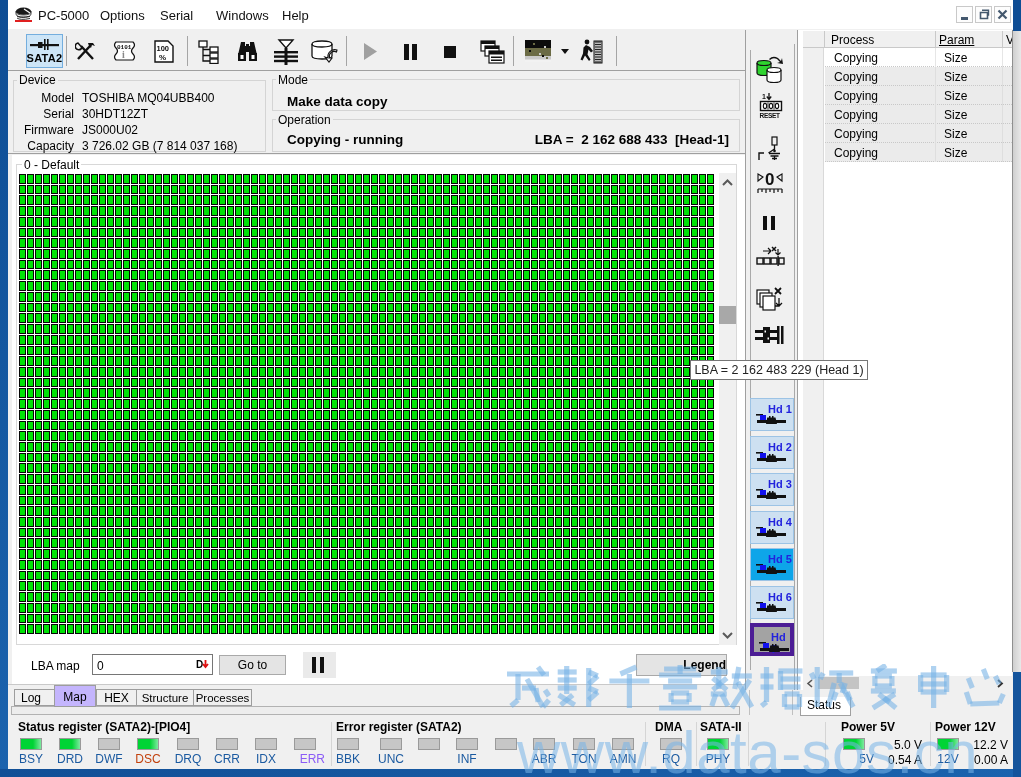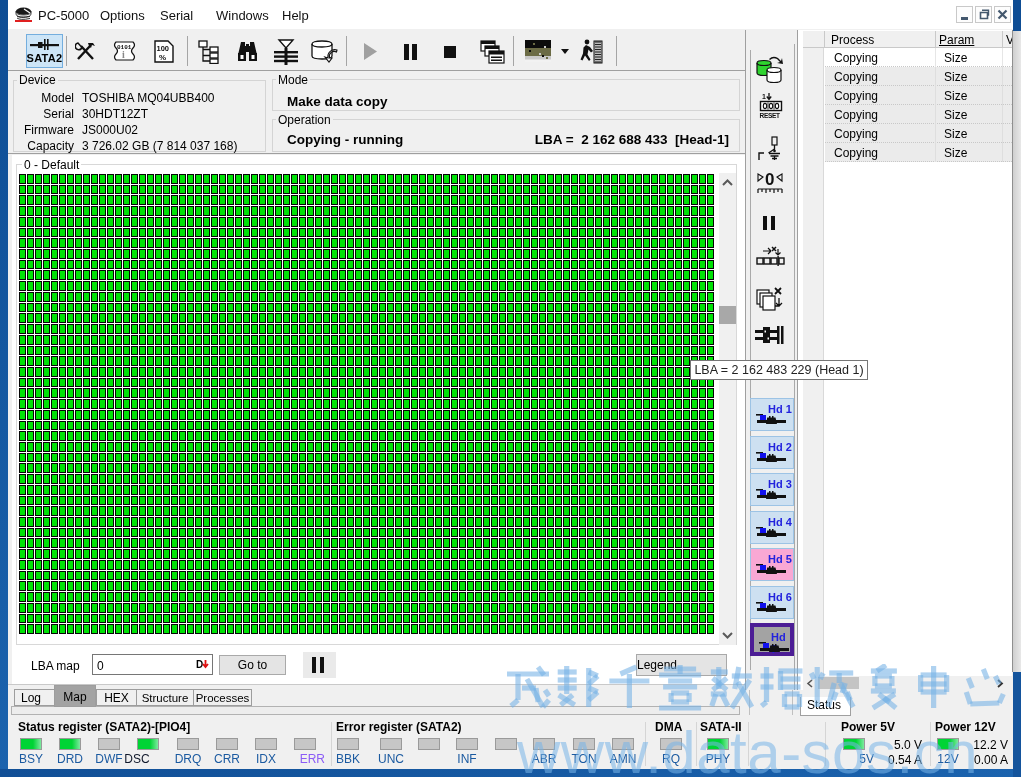--- a/index.html
+++ b/index.html
@@ -300,28 +300,28 @@
 <div class="abs" style="left:195px;top:657px;width:15px;height:15px;">
 <svg width="15" height="15" viewBox="0 0 15 15">
       <text x="1" y="11" font-size="10" font-weight="bold" fill="#000" font-family="Liberation Sans">D</text>
       <path d="M10.5 3 L10.5 9 M8 7 L10.5 10 L13 7" stroke="#dd1111" stroke-width="1.8" fill="none"></path>
     </svg>
 </div>
 <div class="abs" style="left:219px;top:655px;width:67px;height:20px;background:#e4e4e4;border:1px solid #a9a9a9;font-size:12px;text-align:center;line-height:18px;">Go to</div>
 <div class="abs" style="left:303px;top:652px;width:33px;height:26px;background:#eaeaea;"></div>
 <div class="abs" style="left:312px;top:657px;width:4px;height:16px;background:#111;"></div>
 <div class="abs" style="left:320px;top:657px;width:4px;height:16px;background:#111;"></div>
-<div class="abs" style="left:636px;top:654px;width:91px;height:22px;background:#e4e4e4;border:1px solid #a9a9a9;font-size:12px;text-align:left;line-height:20px;">Legend</div>
+<div class="abs" style="left:636px;top:654px;width:91px;height:22px;background:#e4e4e4;border:1px solid #a9a9a9;font-size:12px;text-align:right;line-height:20px;font-weight:bold;">Legend</div>
 
 <div class="abs" style="left:8px;top:684px;width:738px;height:1px;background:#c9c9c9;"></div>
 <div class="abs" style="left:14px;top:689px;width:40px;height:17px;border:1px solid #9d9d9d;border-right:none;background:#f0f0f0;font-size:12px;padding-left:6px;line-height:16px;">Log</div>
 <div class="abs" style="left:96px;top:689px;width:41px;height:17px;border:1px solid #9d9d9d;background:#f0f0f0;font-size:12px;text-align:center;line-height:16px;">HEX</div>
 <div class="abs" style="left:137px;top:689px;width:57px;height:17px;border:1px solid #9d9d9d;border-left:none;background:#f0f0f0;font-size:11.5px;text-align:center;line-height:16px;">Structure</div>
 <div class="abs" style="left:194px;top:689px;width:58px;height:17px;border:1px solid #9d9d9d;border-left:none;background:#f0f0f0;font-size:11.5px;text-align:center;line-height:16px;">Processes</div>
-<div class="abs" style="left:54px;top:685px;width:42px;height:22px;border:1px solid #9d9d9d;background:#a3a3a3;font-size:12px;text-align:center;line-height:22px;z-index:5;">Map</div>
+<div class="abs" style="left:54px;top:685px;width:42px;height:22px;border:1px solid #9d9d9d;background:#c4b5fd;font-size:12px;text-align:center;line-height:22px;z-index:5;">Map</div>
 
 <div class="abs" style="left:8px;top:706px;width:1005px;height:63px;background:#f0f0f0;"></div>
 <div class="abs" style="left:11px;top:706px;width:729px;height:9px;background:#ededed;border:1px solid #b2b2b2;"></div>
 <div class="abs" style="left:749px;top:690px;width:1px;height:25px;background:#c0c0c0;"></div>
 <div class="abs" style="left:792px;top:690px;width:1px;height:25px;background:#c0c0c0;"></div>
 
 <div class="abs" style="left:800px;top:697px;width:51px;height:19px;background:#fff;border:1px solid #a0a0a0;border-top:none;font-size:12px;padding-left:6px;line-height:17px;">Status</div>
 
 <div class="abs b" style="left:18px;top:720px;font-size:12px;">Status register (SATA2)-[PIO4]</div>
 <div class="abs b" style="left:336px;top:720px;font-size:12px;">Error register (SATA2)</div>
@@ -337,21 +337,21 @@
 <div class="abs" style="left:825px;top:722px;width:1px;height:44px;background:#d5d5d5;"></div>
 <div class="abs" style="left:930px;top:722px;width:1px;height:44px;background:#d5d5d5;"></div>
 
 <div class="abs" style="left:20px;top:738px;width:22px;height:12px;border:1px solid #9a9a9a;background:linear-gradient(90deg,#00d435 60%,#7ee9a0);"></div>
 <div class="abs" style="left:11px;top:752px;width:40px;text-align:center;font-size:12px;color:#1b5aa0;">BSY</div>
 <div class="abs" style="left:59px;top:738px;width:22px;height:12px;border:1px solid #9a9a9a;background:linear-gradient(90deg,#00d435 60%,#7ee9a0);"></div>
 <div class="abs" style="left:50px;top:752px;width:40px;text-align:center;font-size:12px;color:#1b5aa0;">DRD</div>
 <div class="abs" style="left:98px;top:738px;width:22px;height:12px;border:1px solid #9a9a9a;background:#c6c6c6;"></div>
 <div class="abs" style="left:89px;top:752px;width:40px;text-align:center;font-size:12px;color:#1b5aa0;">DWF</div>
 <div class="abs" style="left:137px;top:738px;width:22px;height:12px;border:1px solid #9a9a9a;background:linear-gradient(90deg,#00d435 60%,#7ee9a0);"></div>
-<div class="abs" style="left:117px;top:752px;width:40px;text-align:center;font-size:12px;color:#0f172a;">DSC</div>
+<div class="abs" style="left:128px;top:752px;width:40px;text-align:center;font-size:12px;color:#c2410c;">DSC</div>
 <div class="abs" style="left:177px;top:738px;width:22px;height:12px;border:1px solid #9a9a9a;background:#c6c6c6;"></div>
 <div class="abs" style="left:168px;top:752px;width:40px;text-align:center;font-size:12px;color:#1b5aa0;">DRQ</div>
 <div class="abs" style="left:216px;top:738px;width:22px;height:12px;border:1px solid #9a9a9a;background:#c6c6c6;"></div>
 <div class="abs" style="left:207px;top:752px;width:40px;text-align:center;font-size:12px;color:#1b5aa0;">CRR</div>
 <div class="abs" style="left:255px;top:738px;width:22px;height:12px;border:1px solid #9a9a9a;background:#c6c6c6;"></div>
 <div class="abs" style="left:246px;top:752px;width:40px;text-align:center;font-size:12px;color:#1b5aa0;">IDX</div>
 <div class="abs" style="left:294px;top:738px;width:22px;height:12px;border:1px solid #9a9a9a;background:#c6c6c6;"></div>
 <div class="abs" style="left:285px;top:752px;width:40px;text-align:right;font-size:12px;color:#8b5cf6;">ERR</div>
 <div class="abs" style="left:337px;top:738px;width:22px;height:12px;border:1px solid #9a9a9a;background:#c6c6c6;"></div>
 <div class="abs" style="left:328px;top:752px;width:40px;text-align:center;font-size:12px;color:#1b5aa0;">BBK</div>
@@ -533,21 +533,21 @@
   </div>
 <div class="abs" style="left:750px;top:511px;width:44px;height:33px;background:#cde0f1;border:1px solid #9cc3e5;">
     <div class="abs" style="left:17px;top:4px;font-size:11px;font-weight:bold;color:#2222dd;">Hd 4</div>
     <svg class="abs" style="left:5px;top:14px;" width="31" height="13" viewBox="0 0 31 13">
       <rect x="0" y="1" width="7" height="1.6" fill="#111"></rect>
       <rect x="4" y="2" width="6" height="5.5" fill="#1111ee"></rect>
       <rect x="1" y="7" width="29" height="3" fill="#111"></rect>
       <path d="M10 11 h11 l-1.5 -6.5 l-2 0 l0 -1.5 l-1.5 0 l0 1.5 l-1.5 0 l0 -1.5 l-1.5 0 l0 1.5 l-1.8 0 z" fill="#111"></path>
     </svg>
   </div>
-<div class="abs" style="left:750px;top:548px;width:44px;height:33px;background:#f9a8d4;border:1px solid #9cc3e5;">
+<div class="abs" style="left:750px;top:548px;width:44px;height:33px;background:#0ea5e9;border:1px solid #9cc3e5;">
     <div class="abs" style="left:17px;top:4px;font-size:11px;font-weight:bold;color:#2222dd;">Hd 5</div>
     <svg class="abs" style="left:5px;top:14px;" width="31" height="13" viewBox="0 0 31 13">
       <rect x="0" y="1" width="7" height="1.6" fill="#111"></rect>
       <rect x="4" y="2" width="6" height="5.5" fill="#1111ee"></rect>
       <rect x="1" y="7" width="29" height="3" fill="#111"></rect>
       <path d="M10 11 h11 l-1.5 -6.5 l-2 0 l0 -1.5 l-1.5 0 l0 1.5 l-1.5 0 l0 -1.5 l-1.5 0 l0 1.5 l-1.8 0 z" fill="#111"></path>
     </svg>
   </div>
 <div class="abs" style="left:750px;top:586px;width:44px;height:33px;background:#cde0f1;border:1px solid #9cc3e5;">
     <div class="abs" style="left:17px;top:4px;font-size:11px;font-weight:bold;color:#2222dd;">Hd 6</div>

